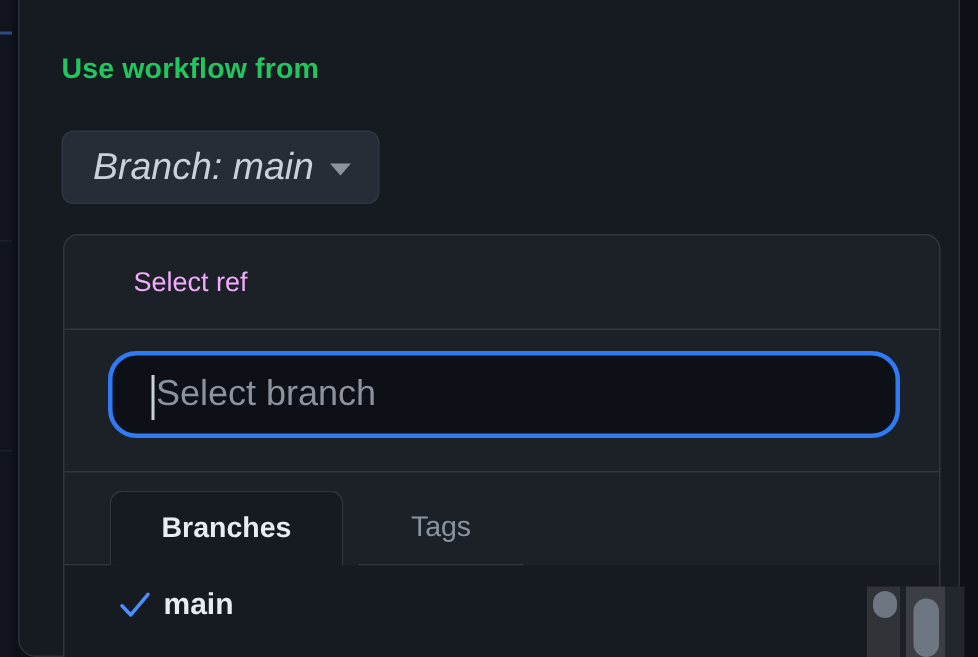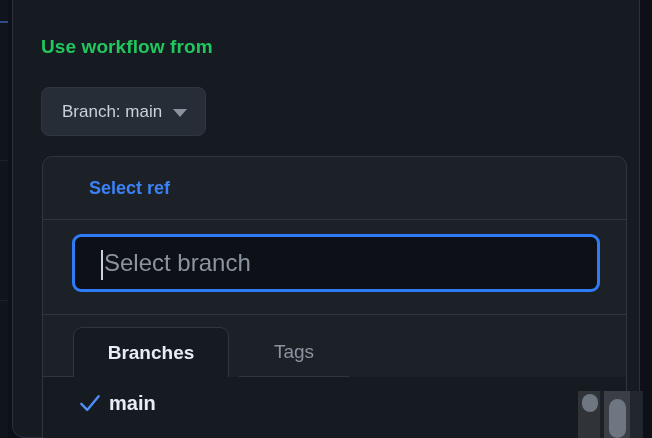--- a/index.html
+++ b/index.html
@@ -85,23 +85,24 @@
     display: flex;
     align-items: center;
     gap: 11px;
     background: #272d36;
     border: 1px solid #2f3641;
     border-radius: 8px;
     box-sizing: border-box;
     cursor: pointer;
   }
   .branch-button-label {
-    font-size: 17px;
+    font-size: 25px;
     color: #c9d1d9;
     white-space: nowrap;
+    font-style: italic;
   }
   .caret-down {
     width: 0;
     height: 0;
     border-left: 7px solid transparent;
     border-right: 7px solid transparent;
     border-top: 8px solid #8b949e;
     margin-top: 3px;
   }
 
@@ -124,41 +125,41 @@
     position: relative;
     height: 63px;
     border-bottom: 1px solid #30363d;
     box-sizing: border-box;
   }
   .ref-panel-title {
     position: absolute;
     left: 46px;
     top: 21px;
     font-size: 18px;
-    font-weight: bold;
-    color: #3b82f6;
+    font-weight: normal;
+    color: #f0abfc;
     white-space: nowrap;
   }
 
   
   .search-section {
     position: relative;
     height: 95px;
     border-bottom: 1px solid #30363d;
     box-sizing: border-box;
   }
   .search-field {
     position: absolute;
     left: 29px;
     top: 14px;
     width: 528px;
     height: 58px;
     background: #0d1117;
     border: 3px solid #2f7bf6;
-    border-radius: 9px;
+    border-radius: 19px;
     box-sizing: border-box;
     display: flex;
     align-items: center;
     cursor: text;
   }
   .caret {
     position: absolute;
     left: 26px;
     top: 13px;
     width: 2px;

